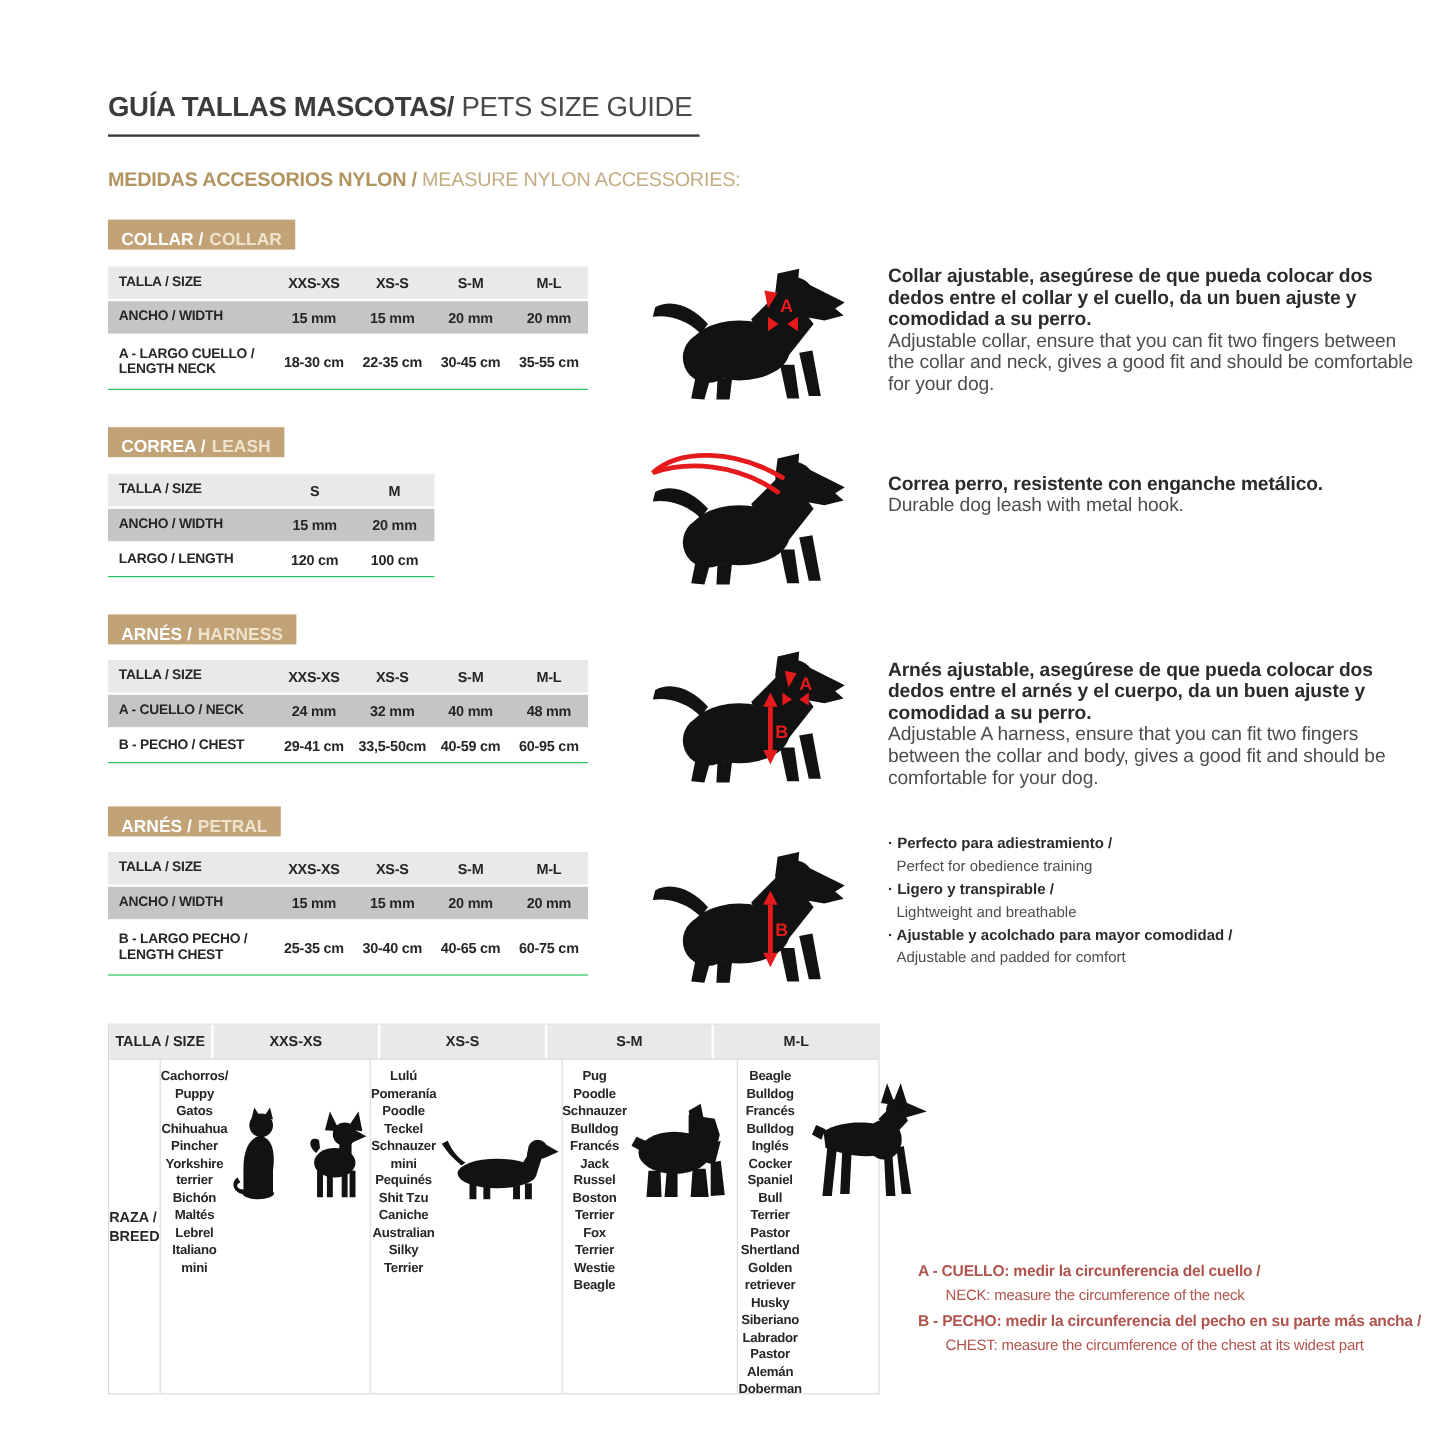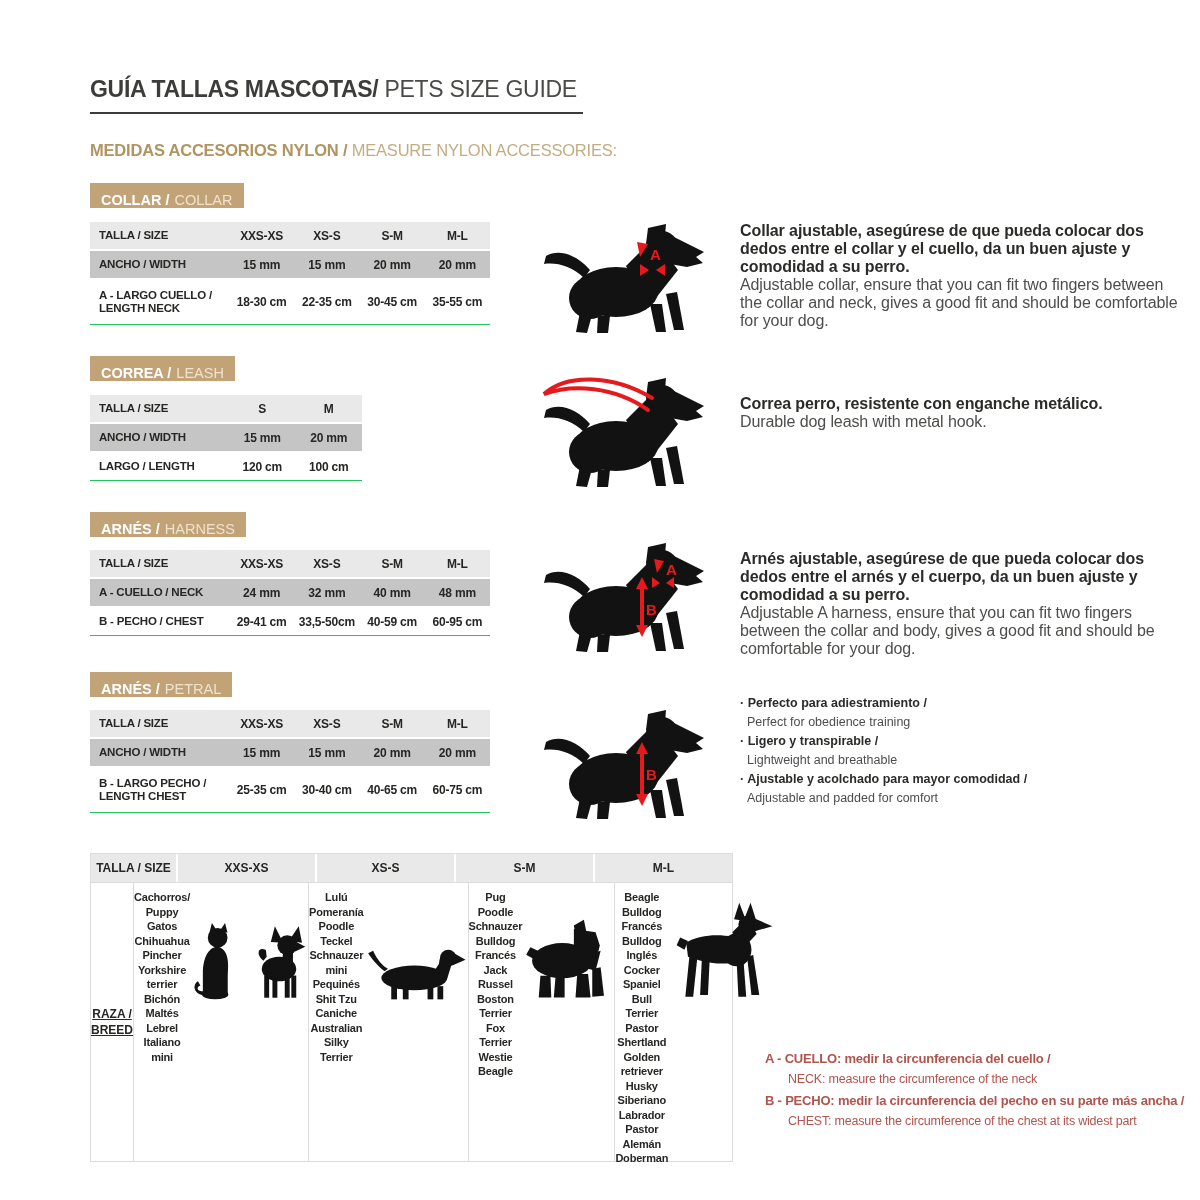--- a/index.html
+++ b/index.html
@@ -11,21 +11,21 @@
          border-bottom:2px solid #3c3c3a;padding-bottom:9px;padding-right:6px;color:#3c3c3a;}
   .title .t-es{font-weight:bold;}
   .title .t-en{font-weight:normal;color:#4a4a48;}
   .subtitle{position:absolute;left:90px;top:141px;font-size:16.5px;letter-spacing:-0.2px;}
   .subtitle .s-es{font-weight:bold;color:#b1945f;}
   .subtitle .s-en{font-weight:normal;color:#c3ac82;}
   
   .badge{position:absolute;height:25px;background:#c2a277;display:inline-flex;align-items:flex-end;
          padding:0 11px;font-size:14.5px;white-space:nowrap;}
   .badge .b-es{font-weight:bold;color:#ffffff;margin-right:5px;}
-  .badge .b-en{font-weight:normal;color:#efe3cd;}
+  .badge .b-en{font-weight:bold;color:#efe3cd;}
   
   .tbl{position:absolute;}
   .trow{display:flex;margin-bottom:2px;}
   .trow.head{background:#e9e9e9;min-height:27px;}
   .trow.mid{background:#c5c5c5;min-height:27px;}
   .trow.plain{background:#ffffff;min-height:27px;border-bottom:1px solid #22c55e;}
   .trow.tall{min-height:44px;}
   .tlabel{width:130px;padding-left:9px;display:flex;align-items:center;
           font-weight:bold;font-size:11.5px;letter-spacing:-0.2px;line-height:13px;}
   .tvals{flex:1;display:grid;grid-auto-flow:column;grid-auto-columns:1fr;}
@@ -40,22 +40,22 @@
   .bullet .d-en{padding-left:7px;}
   
   .btable{position:absolute;left:90px;top:853px;width:641px;border:1px solid #dcdcdc;background:#fff;}
   .bhead{display:flex;background:#e9e9e9;height:28px;border-bottom:1px solid #dcdcdc;}
   .bh-label{width:85px;display:flex;align-items:center;justify-content:center;
             font-weight:bold;font-size:12px;}
   .bh-sizes{flex:1;display:grid;grid-template-columns:repeat(4,1fr);}
   .bh-size{display:flex;align-items:center;justify-content:center;font-weight:bold;font-size:12px;
            border-left:2px solid #ffffff;}
   .bbody{display:flex;height:278px;}
-  .bt-rowlabel{width:85px;display:flex;flex-direction:column;align-items:center;justify-content:center;
-               font-weight:bold;font-size:12px;line-height:16px;text-decoration:underline;}
+  .bt-rowlabel{width:85px;display:flex;flex-direction:column;justify-content:center;
+               font-weight:bold;font-size:12px;line-height:16px;}
   .bt-col{flex:1;border-left:1px solid #dcdcdc;display:flex;flex-direction:row;
           justify-content:space-between;}
   .breeds{padding-top:7px;}
   .breed-item{text-align:center;font-weight:bold;font-size:11px;line-height:14.5px;letter-spacing:-0.2px;}
   .sil{height:118px;display:flex;align-items:flex-end;justify-content:center;gap:8px;padding-bottom:4px;}
   
   .notes{position:absolute;left:765px;top:1048px;width:430px;}
   .note-es{font-weight:bold;font-size:13px;line-height:21px;color:#b0544e;letter-spacing:-0.2px;}
   .note-en{font-weight:normal;font-size:12.5px;line-height:21px;color:#b0544e;padding-left:23px;letter-spacing:-0.2px;}
   

